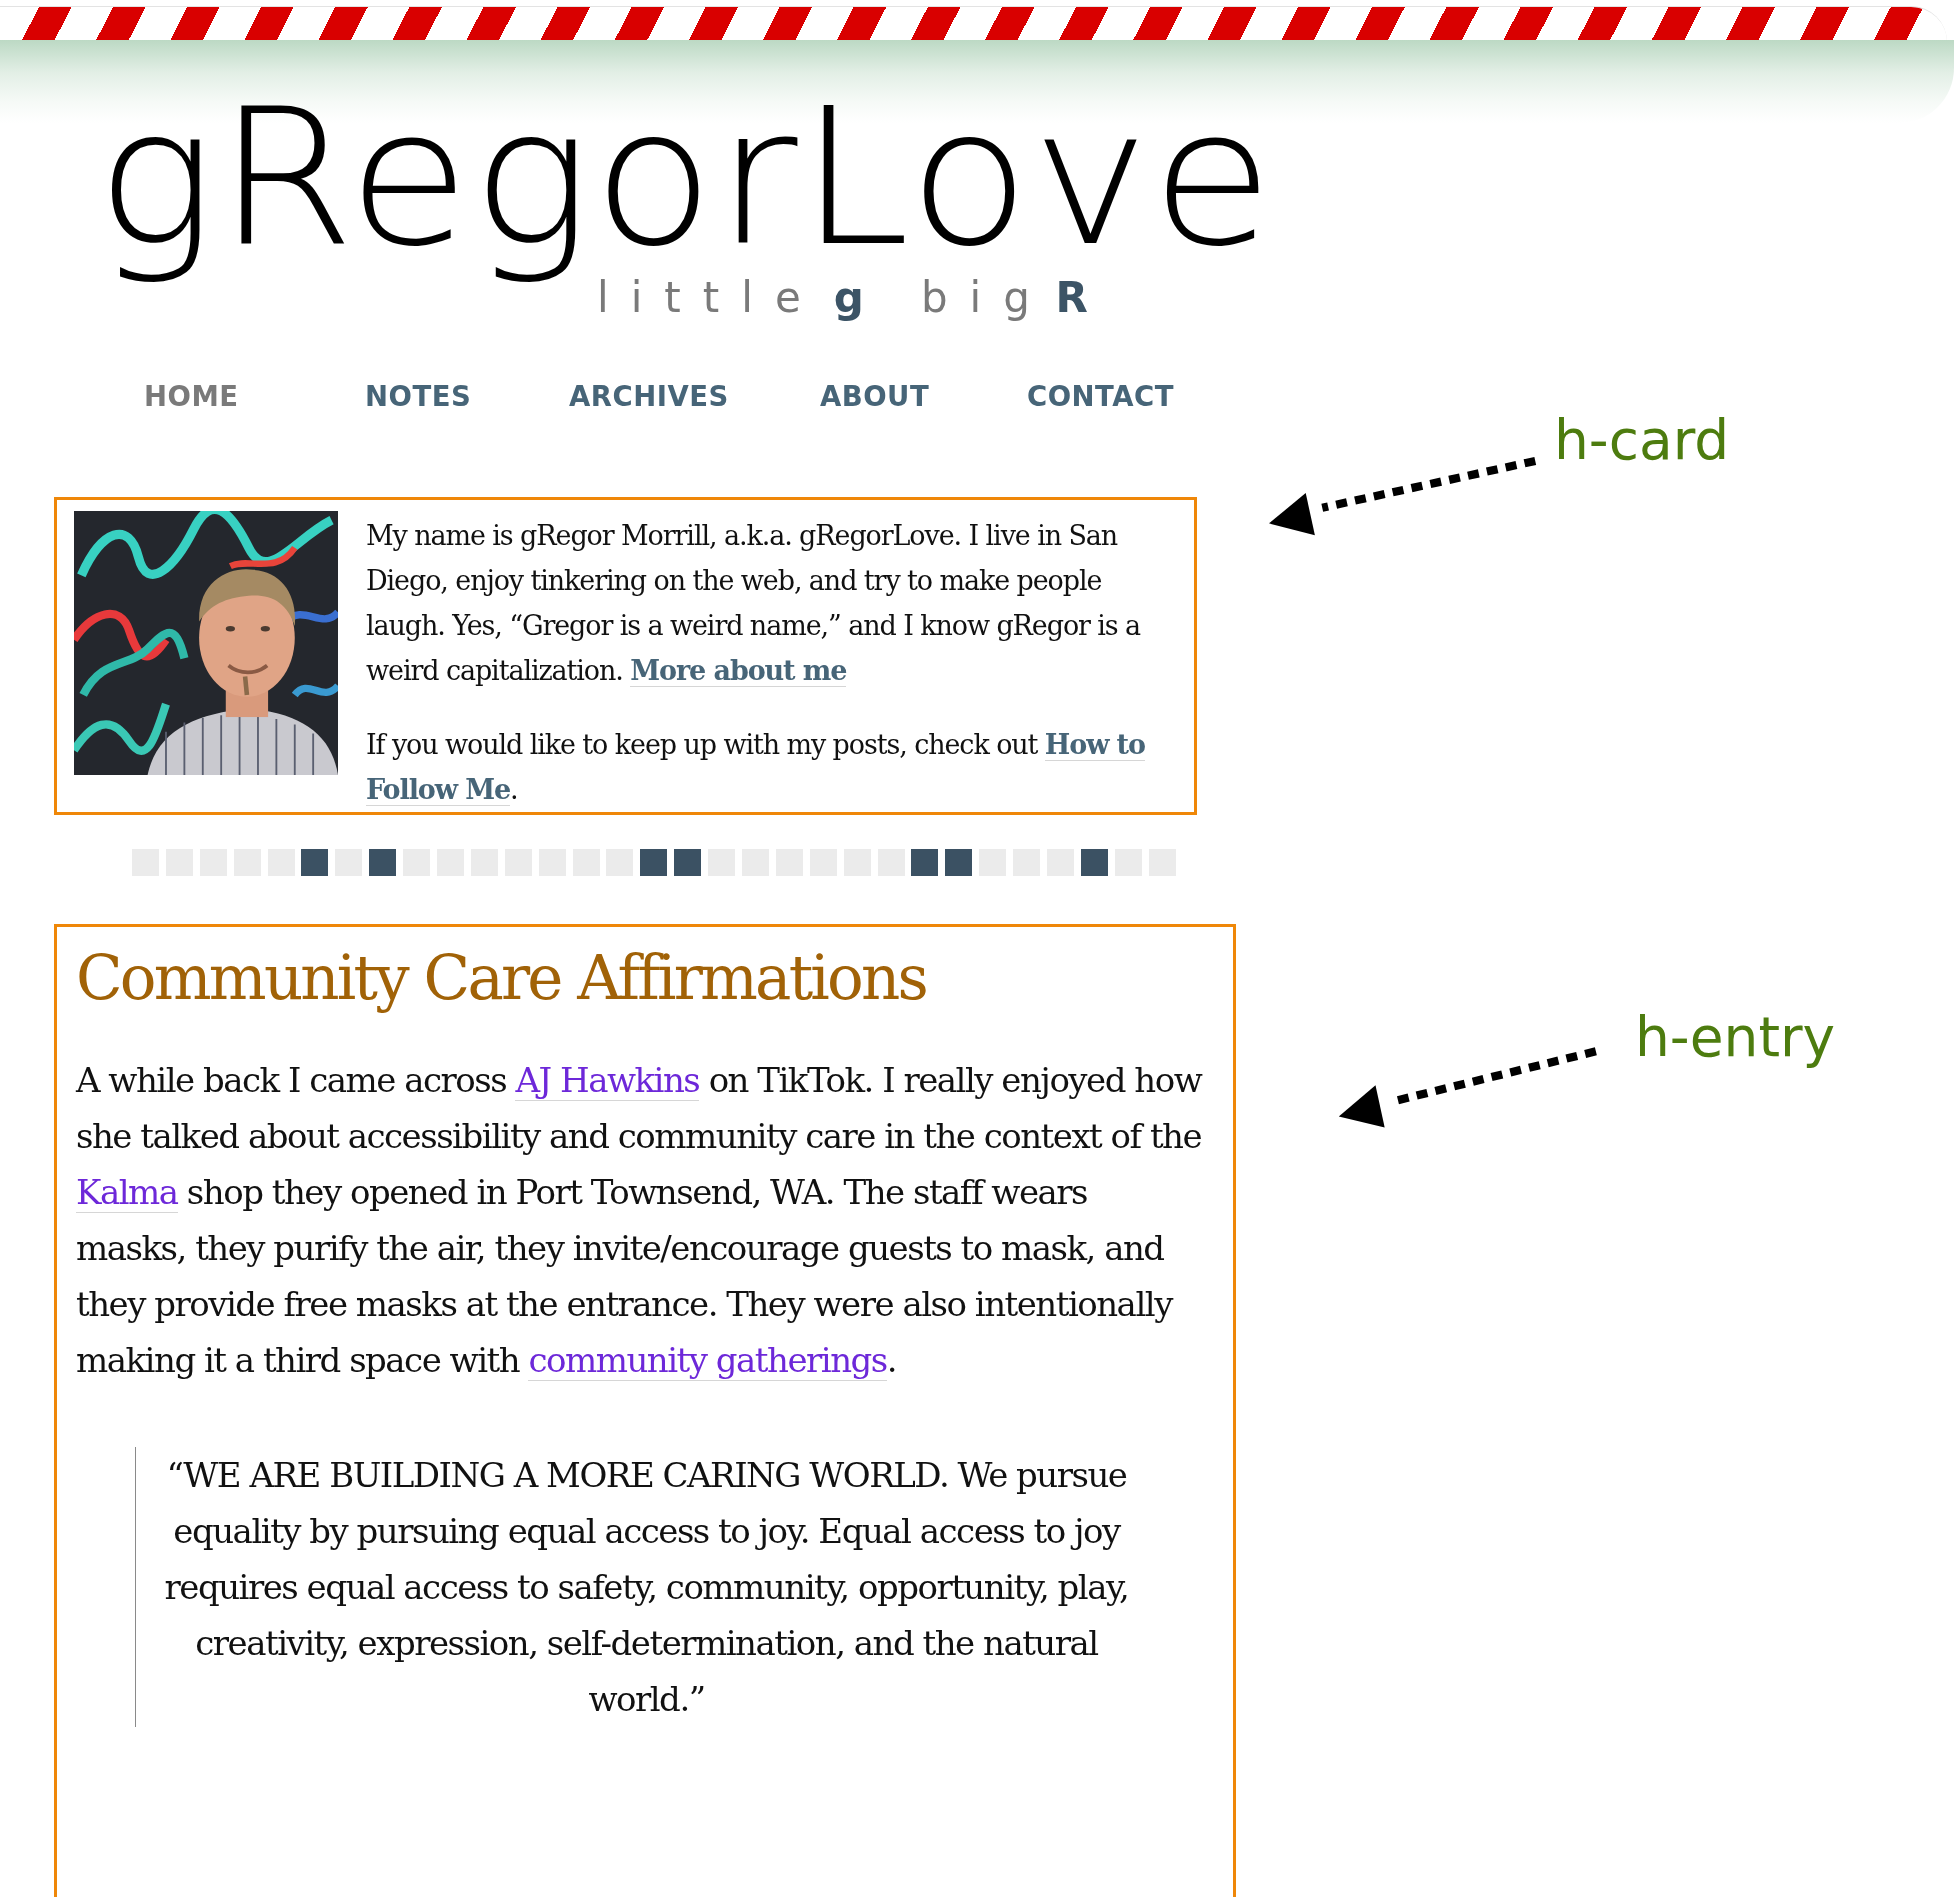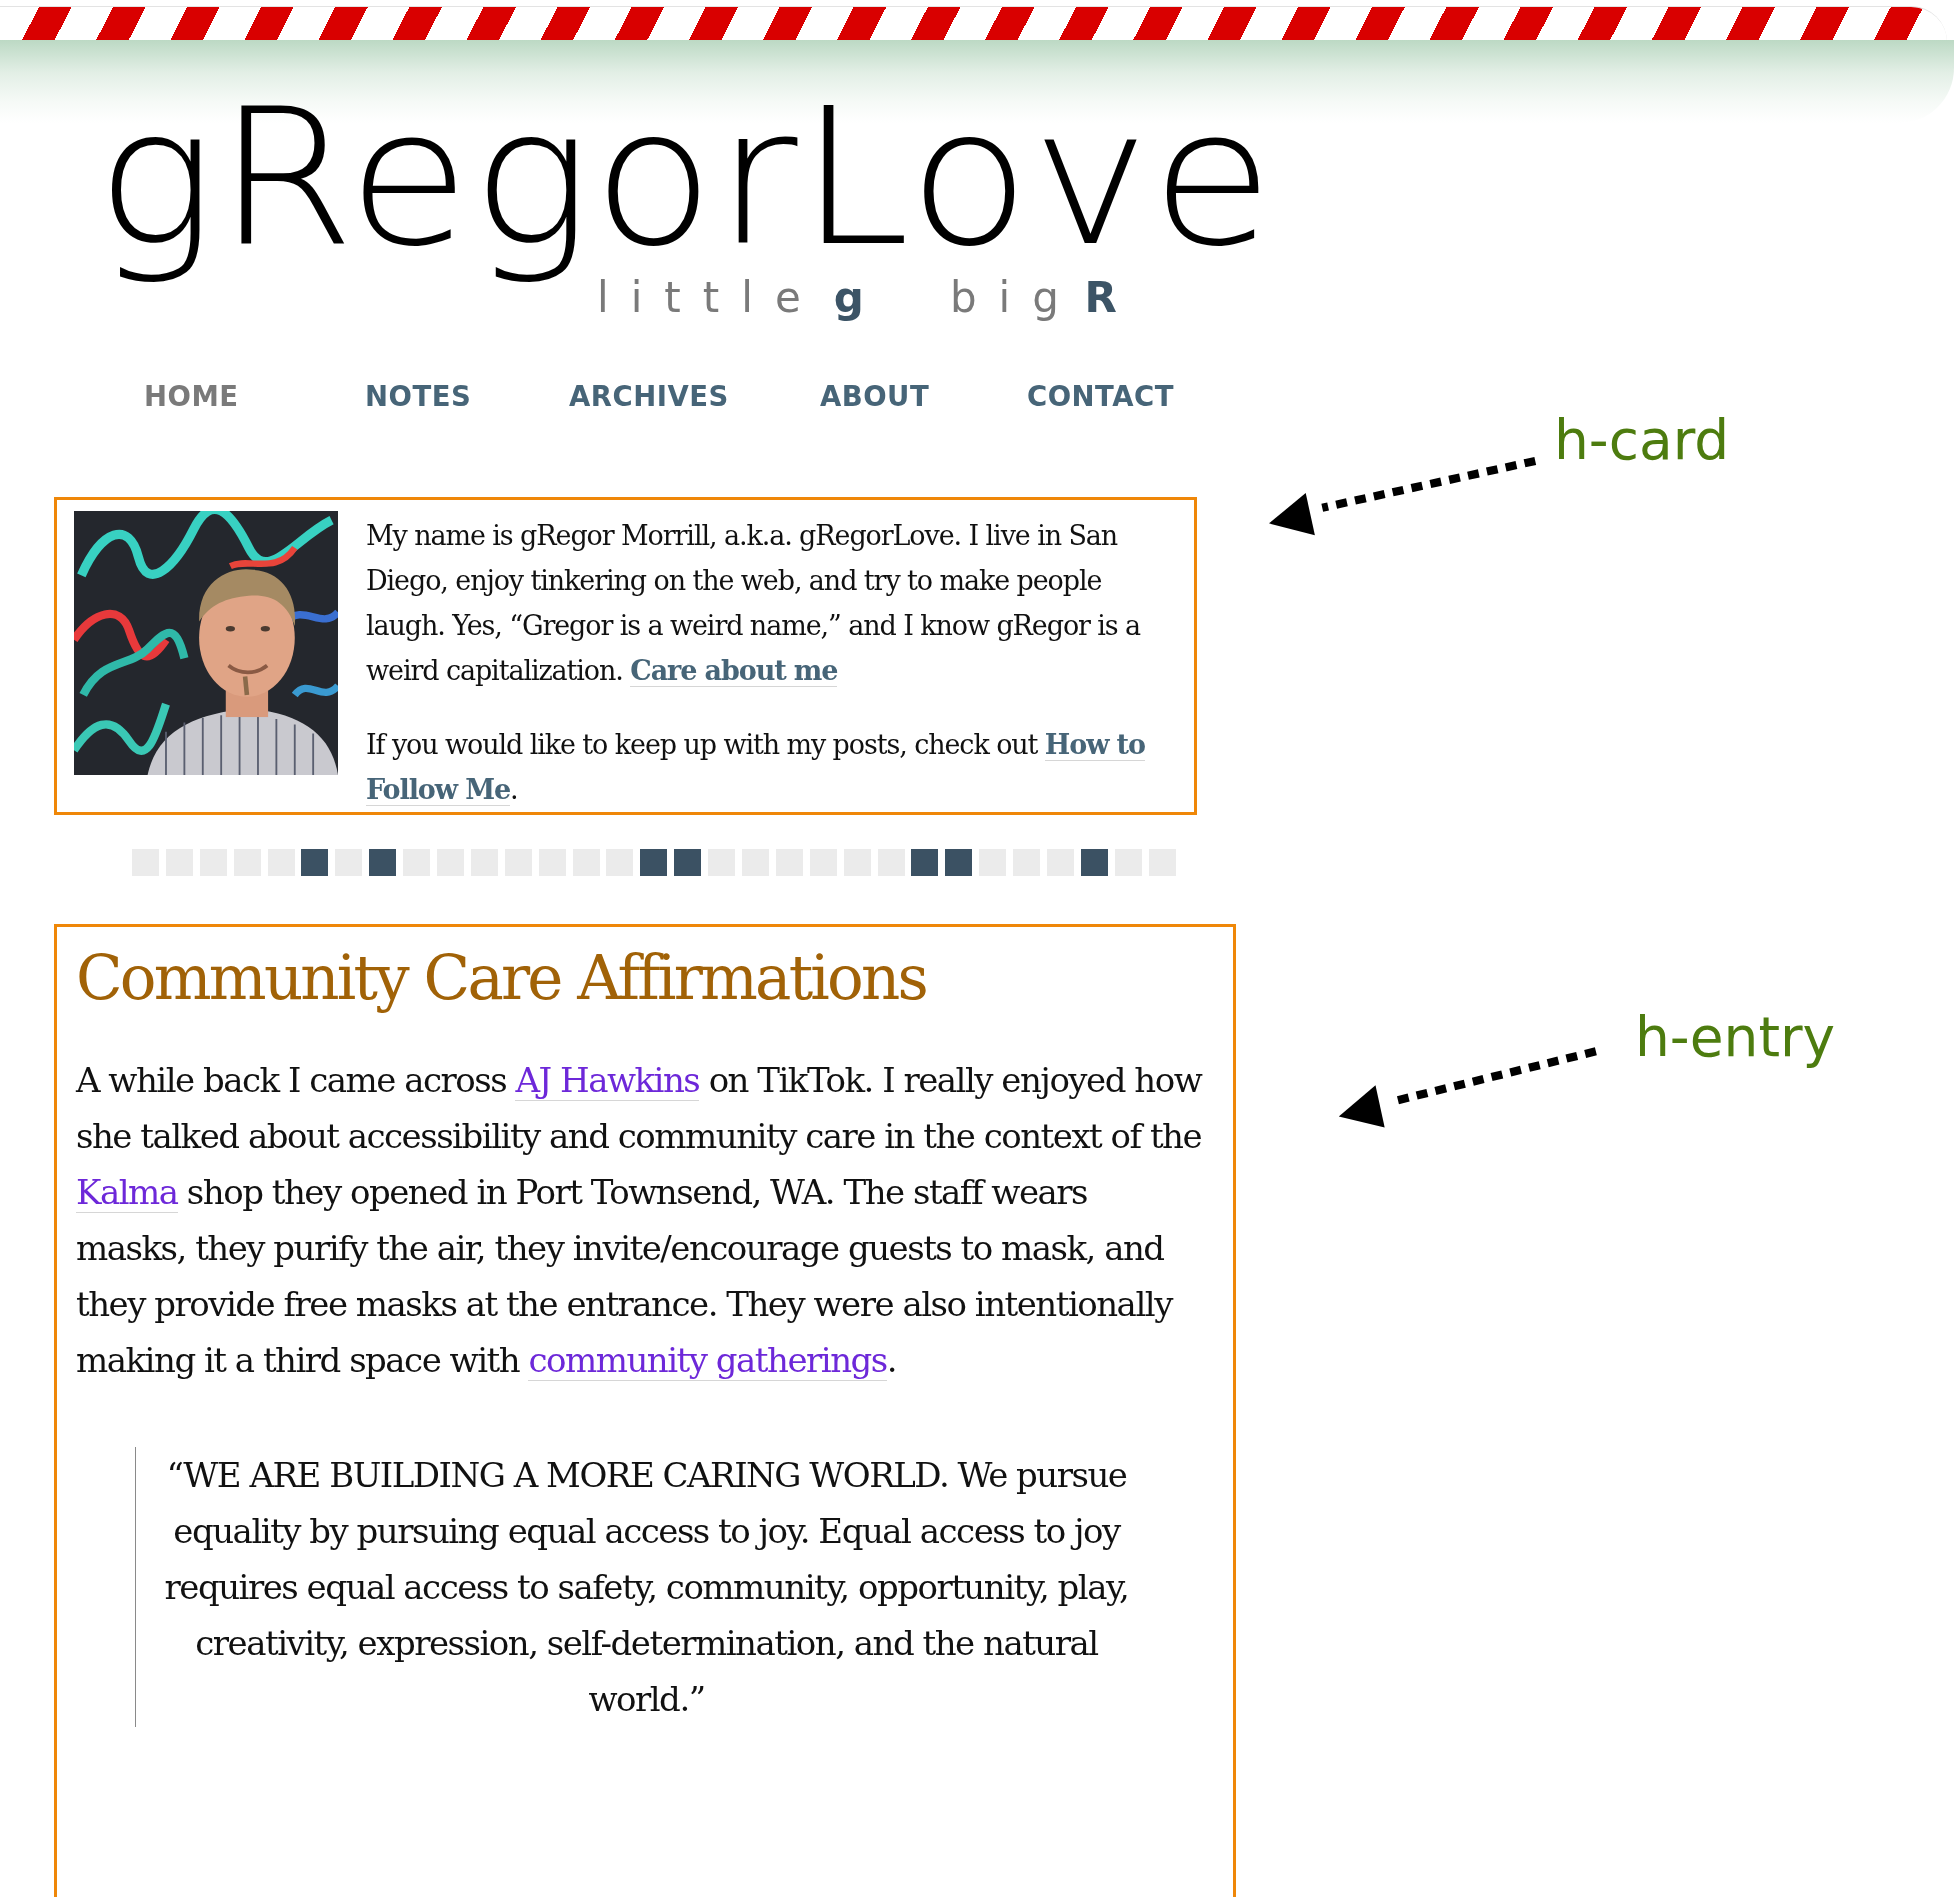--- a/index.html
+++ b/index.html
@@ -99,21 +99,21 @@
 </head>
 <body>
 
 <div class="topline"></div>
 <div class="stripe"></div>
 <div class="glow"></div>
 
 <a class="logo" style="text-decoration:none;">
   <div class="logo-main">gRegorLove</div>
   <div class="logo-tag">
-    <span class="word">little</span><span class="word hl" style="margin-left:11px;">g</span><span class="word" style="margin-left:64px;">big</span><span class="word hl" style="margin-left:3.7px;">R</span>
+    <span class="word">little</span><span class="word hl" style="margin-left:11px;">g</span><span class="word" style="margin-left:35px;">big</span><span class="word hl" style="margin-left:3.7px;">R</span>
   </div>
 </a>
 
 <nav class="nav">
   <a class="active" style="left:0px;">HOME</a>
   <a style="left:221px;">NOTES</a>
   <a style="left:425px;">ARCHIVES</a>
   <a style="left:676px;">ABOUT</a>
   <a style="left:883px;">CONTACT</a>
 </nav>
@@ -137,21 +137,21 @@
 
       <ellipse cx="188" cy="138" rx="52" ry="64" fill="#e0a486"></ellipse>
       <path d="M136 120 C135 75, 170 60, 195 64 C225 66, 243 90, 240 125 C232 100, 215 90, 190 92 C165 94, 148 102, 136 120 Z" fill="#a58a63"></path>
       <ellipse cx="170" cy="128" rx="5" ry="3" fill="#4b3a30"></ellipse>
       <ellipse cx="208" cy="128" rx="5" ry="3" fill="#4b3a30"></ellipse>
       <path d="M168 168 C180 178, 198 178, 210 168" stroke="#8a5a44" stroke-width="4" fill="none"></path>
       <path d="M186 180 L188 200" stroke="#8a6a4a" stroke-width="5"></path>
     </svg>
   </div>
   <div class="hcard-text">
-    <p><span>My name is gRegor Morrill, a.k.a. gRegorLove. I live in San Diego, enjoy tinkering on the web, and try to make people laugh. Yes, “Gregor is a weird name,” and I know gRegor is a weird capitalization. </span><a class="lnk-b">Care about me</a></p>
+    <p><span>My name is gRegor Morrill, a.k.a. gRegorLove. I live in San Diego, enjoy tinkering on the web, and try to make people laugh. Yes, “Gregor is a weird name,” and I know gRegor is a weird capitalization. </span><a class="lnk-b">More about me</a></p>
     <p><span>If you would like to keep up with my posts, check out </span><a class="lnk-b">How to Follow Me</a><span>.</span></p>
   </div>
 </section>
 
 <div class="squares" id="squares">
     <div class="sq"></div>
     <div class="sq"></div>
     <div class="sq"></div>
     <div class="sq"></div>
     <div class="sq"></div>

